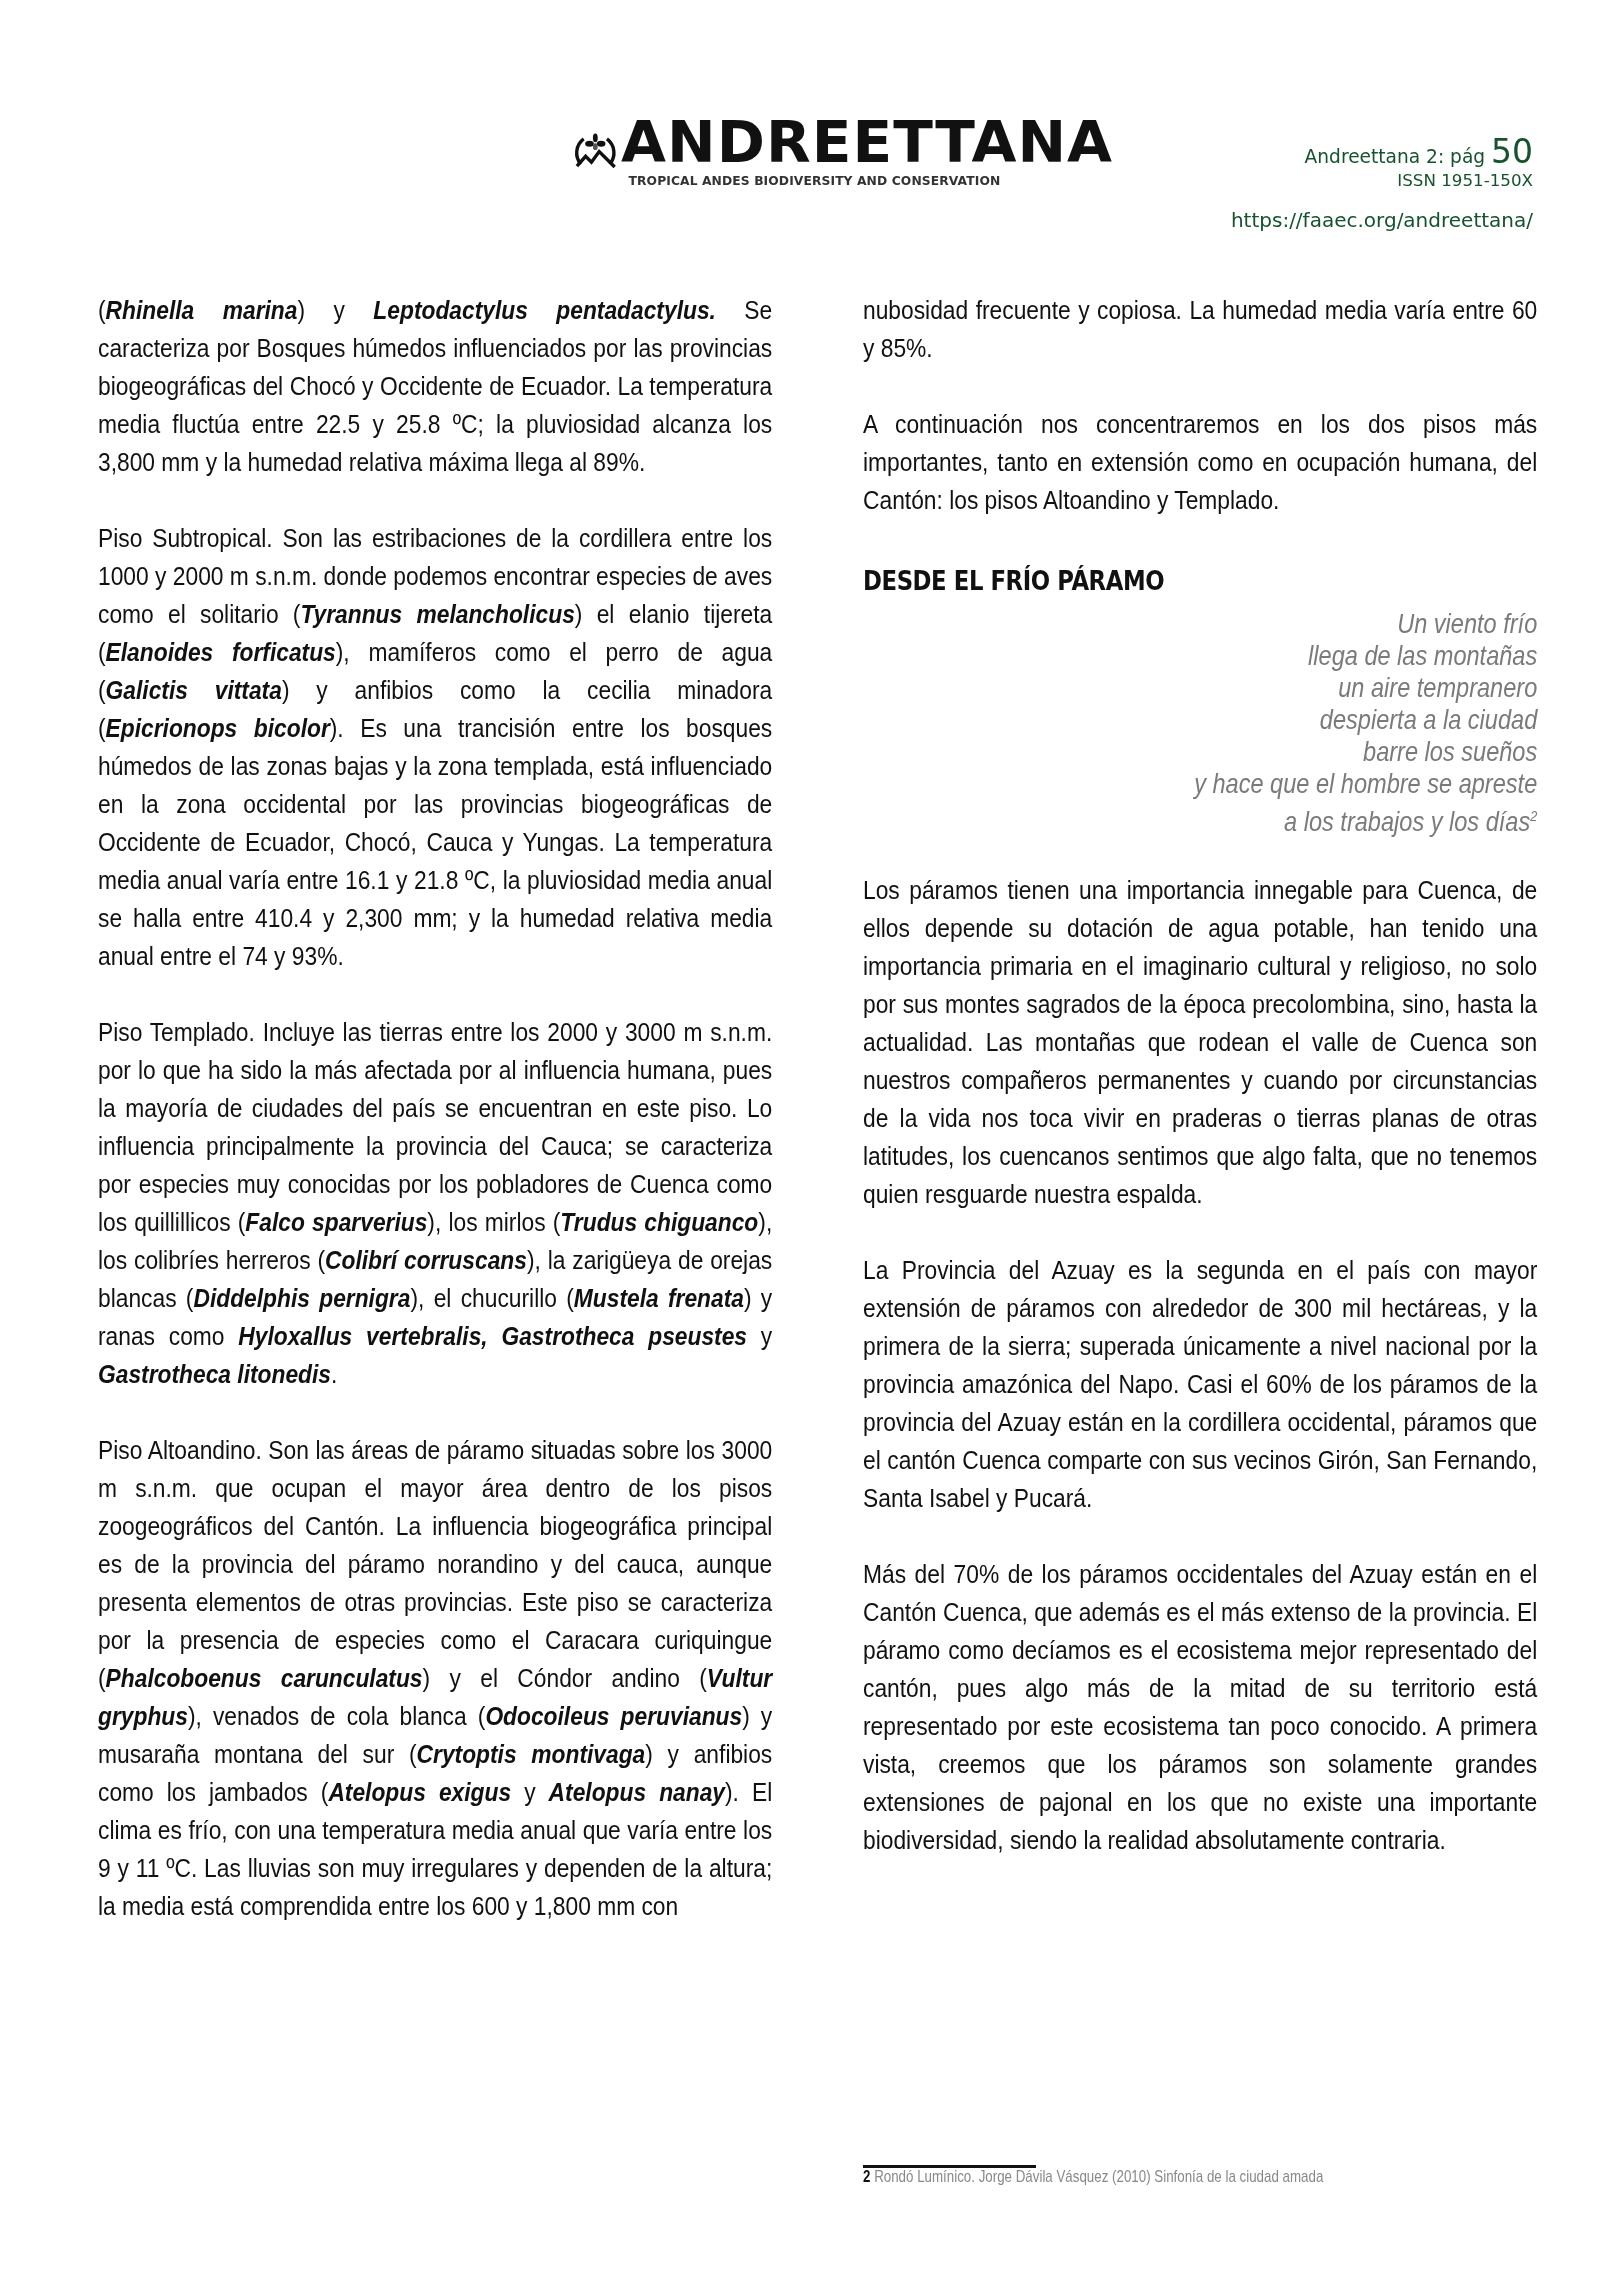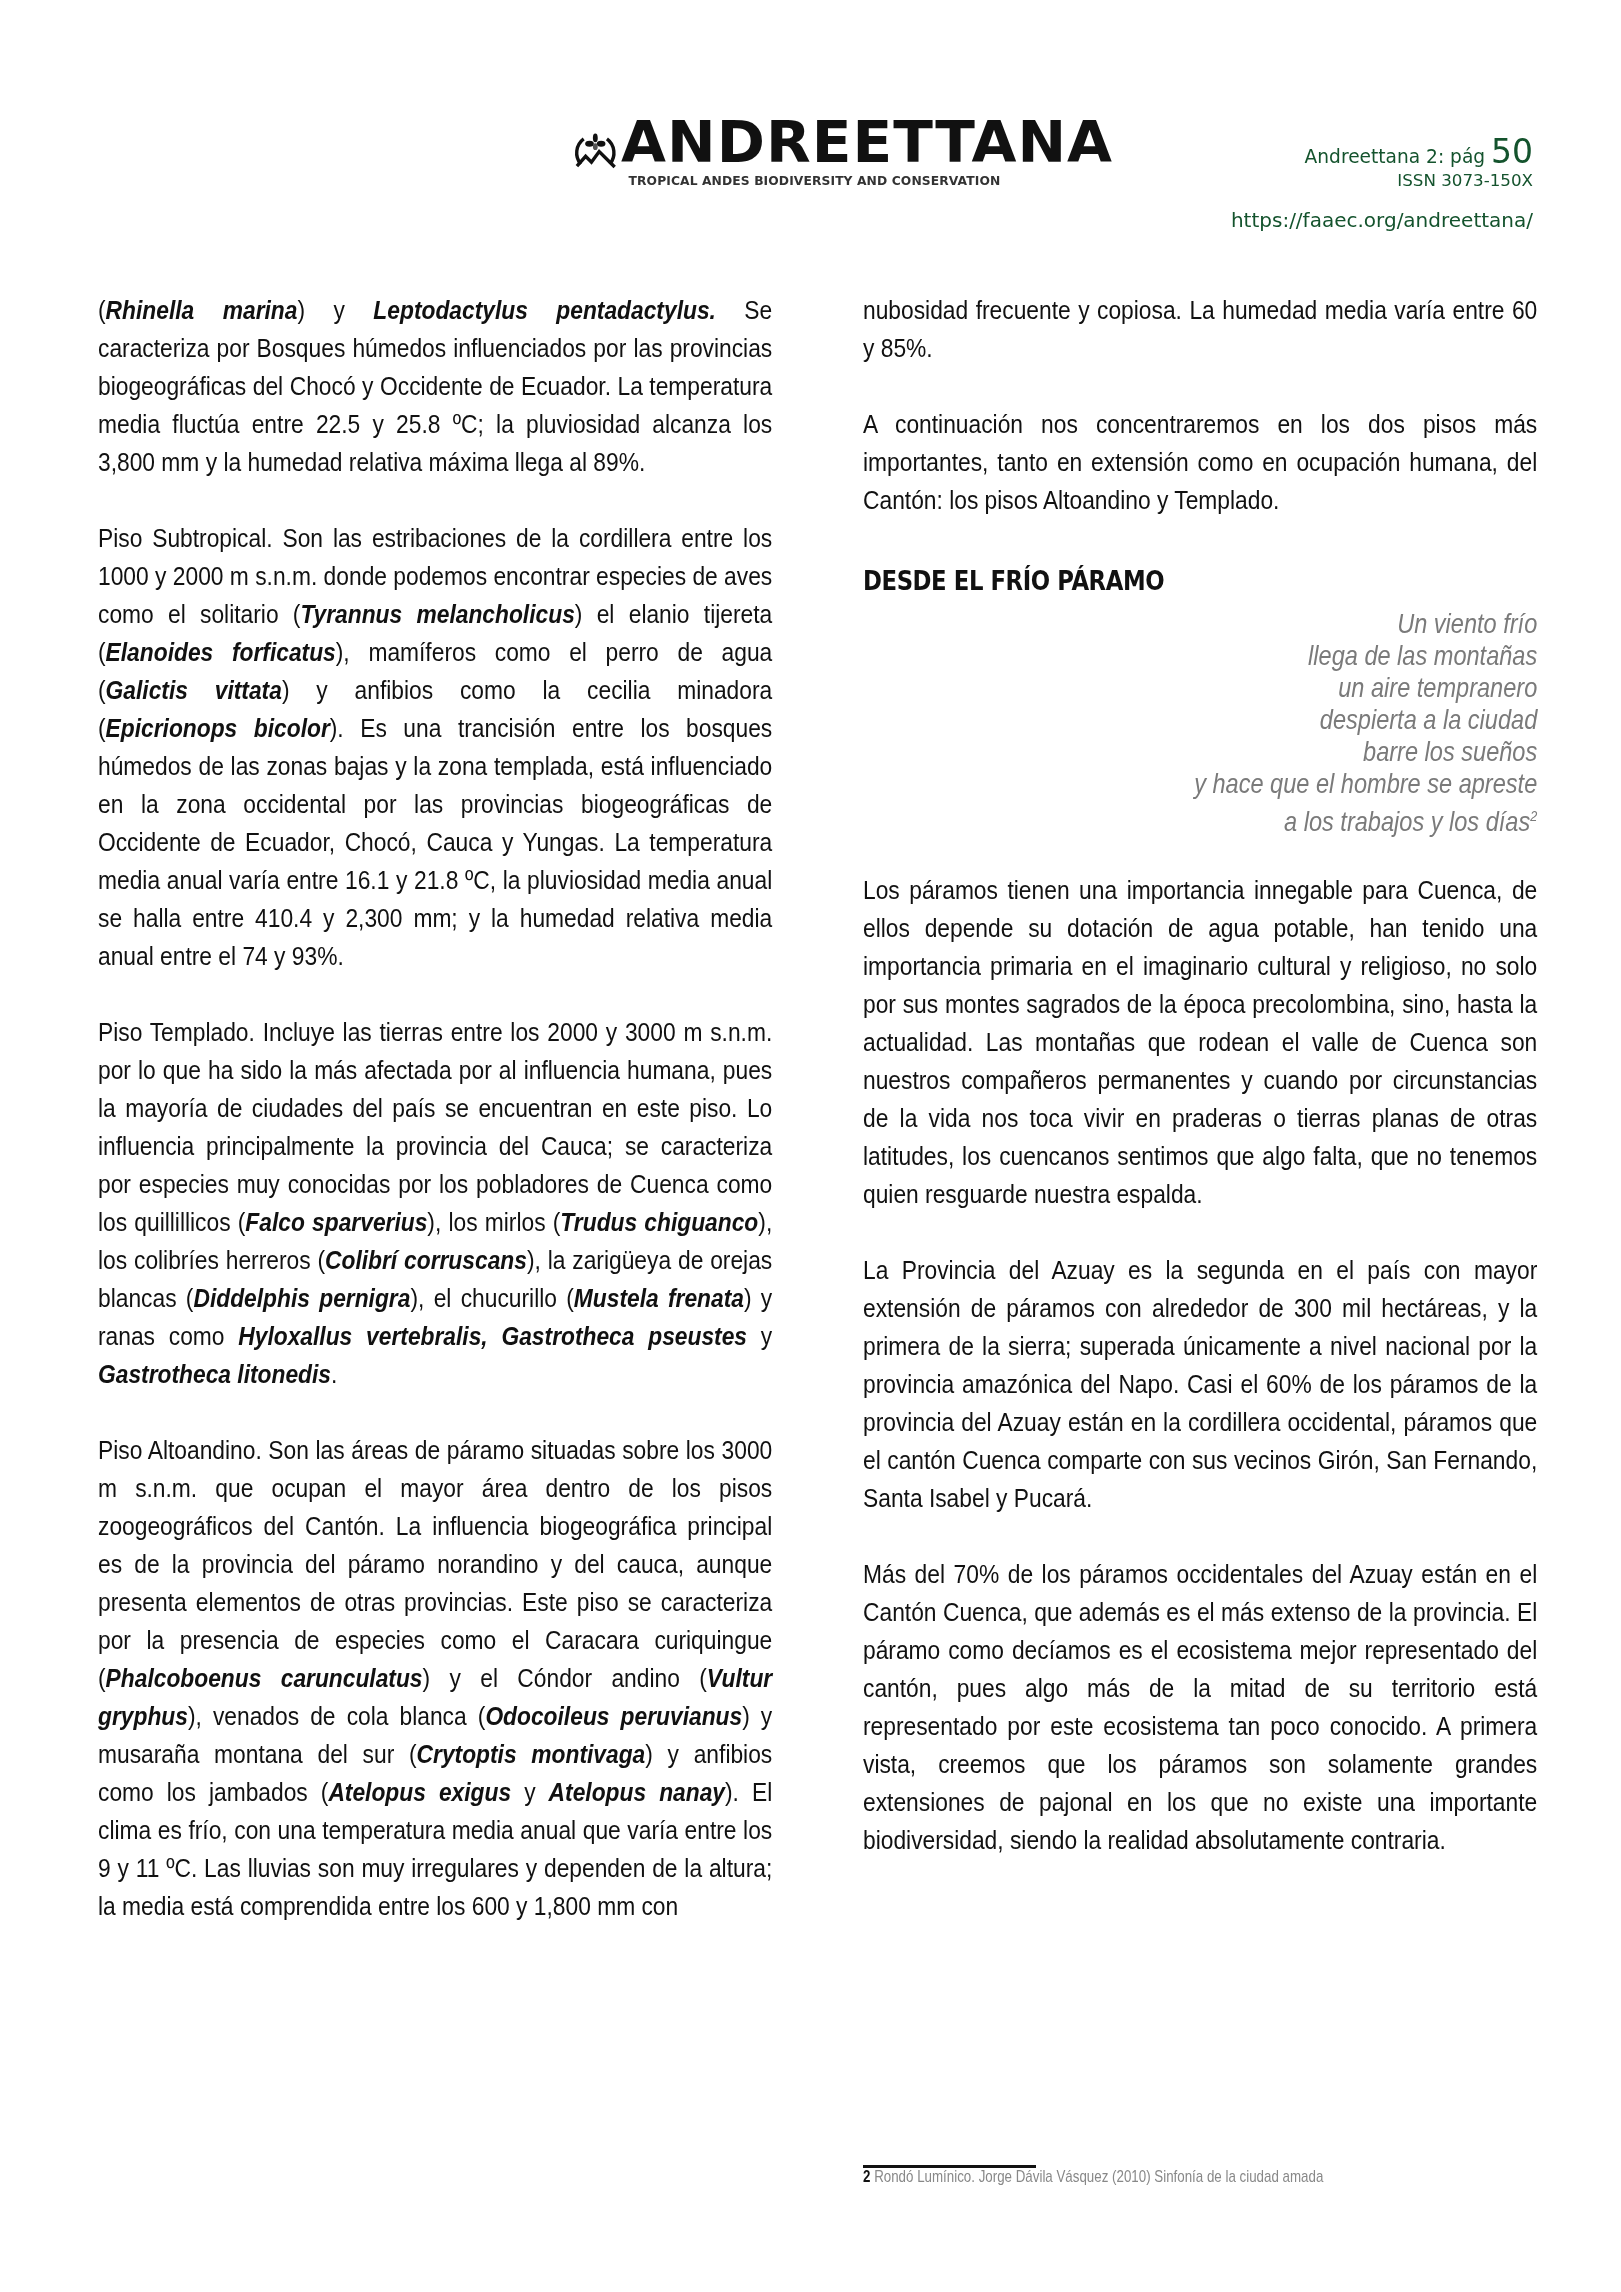--- a/index.html
+++ b/index.html
@@ -79,21 +79,21 @@
   <div class="logo-text-block">
     <span class="logo-name">ANDREETTANA</span>
     <span class="logo-tagline">TROPICAL ANDES BIODIVERSITY AND CONSERVATION</span>
   </div>
 </div>
 
 <div class="header-meta">
   <div class="meta-line1">
     <span>Andreettana 2: pág</span><span class="pg">50</span>
   </div>
-  <div class="meta-issn">ISSN 3073-150X</div>
+  <div class="meta-issn">ISSN 1951-150X</div>
   <div class="meta-url">https://faaec.org/andreettana/</div>
 </div>
 
 <div class="column col-left">
   <p class="para"><span>(</span><i>Rhinella marina</i><span>) y </span><i>Leptodactylus pentadactylus.</i><span> Se caracteriza por Bosques húmedos influenciados por las provincias biogeográficas del Chocó y Occidente de Ecuador. La temperatura media fluctúa entre 22.5 y 25.8 ºC; la pluviosidad alcanza los 3,800 mm y la humedad relativa máxima llega al 89%.</span></p>
 
   <p class="para"><span>Piso Subtropical. Son las estribaciones de la cordillera entre los 1000 y 2000 m s.n.m. donde podemos encontrar especies de aves como el solitario (</span><i>Tyrannus melancholicus</i><span>) el elanio tijereta (</span><i>Elanoides forficatus</i><span>), mamíferos como el perro de agua (</span><i>Galictis vittata</i><span>) y anfibios como la cecilia minadora (</span><i>Epicrionops bicolor</i><span>). Es una trancisión entre los bosques húmedos de las zonas bajas y la zona templada, está influenciado en la zona occidental por las provincias biogeográficas de Occidente de Ecuador, Chocó, Cauca y Yungas. La temperatura media anual varía entre 16.1 y 21.8 ºC, la pluviosidad media anual se halla entre 410.4 y 2,300 mm; y la humedad relativa media anual entre el 74 y 93%.</span></p>
 
   <p class="para"><span>Piso Templado. Incluye las tierras entre los 2000 y 3000 m s.n.m. por lo que ha sido la más afectada por al influencia humana, pues la mayoría de ciudades del país se encuentran en este piso. Lo influencia principalmente la provincia del Cauca; se caracteriza por especies muy conocidas por los pobladores de Cuenca como los quillillicos (</span><i>Falco sparverius</i><span>), los mirlos (</span><i>Trudus chiguanco</i><span>), los colibríes herreros (</span><i>Colibrí corruscans</i><span>), la zarigüeya de orejas blancas (</span><i>Diddelphis pernigra</i><span>), el chucurillo (</span><i>Mustela frenata</i><span>) y ranas como </span><i>Hyloxallus vertebralis, Gastrotheca pseustes</i><span> y </span><i>Gastrotheca litonedis</i><span>.</span></p>
 

